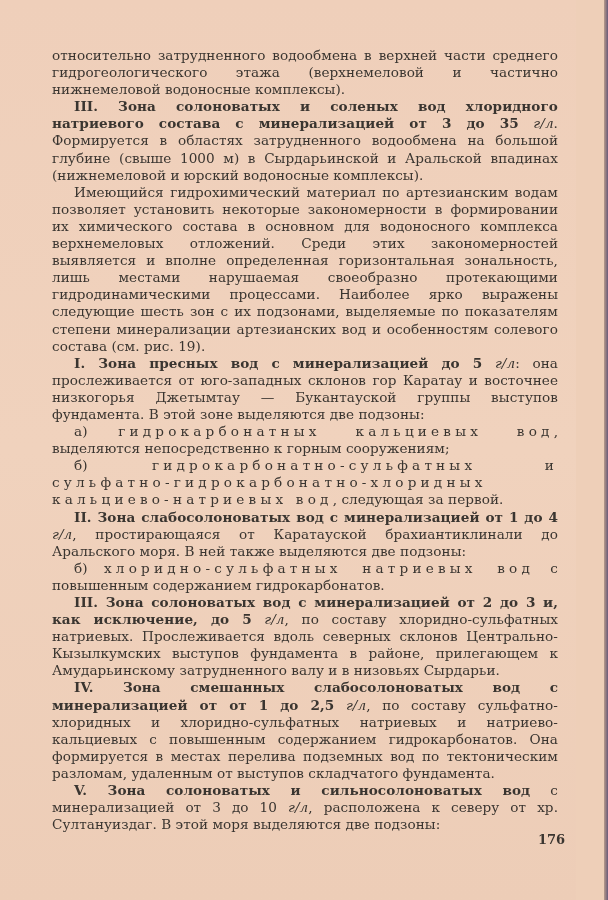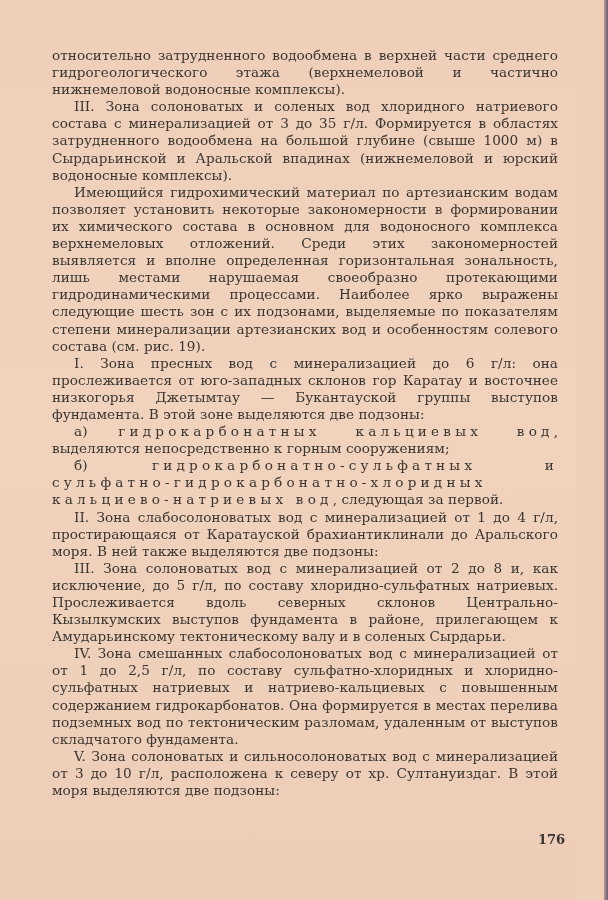--- a/index.html
+++ b/index.html
@@ -16,39 +16,40 @@
     }
     .edge { position: absolute; right: 0; top: 0; width: 4px; height: 900px;
       background: linear-gradient(90deg, #b79a8a, #6a5a78); }
     .text {
       position: absolute; left: 52px; top: 47px; width: 506px;
       font-size: 13.6px; line-height: 17.1px; text-align: justify;
       letter-spacing: 0.05px;
     }
     .text p { margin: 0; text-indent: 0; }
     .text p.ind { text-indent: 22px; }
-    .b { font-weight: normal; }
-    .i { }
+    .b { font-weight: bold; }
+    .i { font-style: italic; }
     .sp { letter-spacing: 4.2px; }
     .pageno {
       position: absolute; left: 538px; top: 832px; font-size: 13px;
       font-weight: bold;
     }
   </style>
 </head>
 <body>
 
 <div class="page">
   <div class="text">
     <p>относительно затрудненного водообмена в верхней части среднего гидрогеологического этажа (верхнемеловой и частично нижнемеловой водоносные комплексы).</p>
     <p class="ind"><span class="b">III. Зона солоноватых и соленых вод хлоридного натриевого состава с минерализацией от 3 до 35</span> <span class="i">г/л</span><span>. Формируется в областях затрудненного водообмена на большой глубине (свыше 1000 м) в Сырдарьинской и Аральской впадинах (нижнемеловой и юрский водоносные комплексы).</span></p>
     <p class="ind">Имеющийся гидрохимический материал по артезианским водам позволяет установить некоторые закономерности в формировании их химического состава в основном для водоносного комплекса верхнемеловых отложений. Среди этих закономерностей выявляется и вполне определенная горизонтальная зональность, лишь местами нарушаемая своеобразно протекающими гидродинамическими процессами. Наиболее ярко выражены следующие шесть зон с их подзонами, выделяемые по показателям степени минерализации артезианских вод и особенностям солевого состава (см. рис. 19).</p>
-    <p class="ind"><span class="b">I. Зона пресных вод с минерализацией до 6</span> <span class="i">г/л</span><span>: она прослеживается от юго-западных склонов гор Каратау и восточнее низкогорья Джетымтау — Букантауской группы выступов фундамента. В этой зоне выделяются две подзоны:</span></p>
+    <p class="ind"><span class="b">I. Зона пресных вод с минерализацией до 5</span> <span class="i">г/л</span><span>: она прослеживается от юго-западных склонов гор Каратау и восточнее низкогорья Джетымтау — Букантауской группы выступов фундамента. В этой зоне выделяются две подзоны:</span></p>
     <p class="ind"><span>а)</span> <span class="sp">гидрокарбонатных кальциевых вод</span><span>, выделяются непосредственно к горным сооружениям;</span></p>
     <p class="ind"><span>б)</span> <span class="sp">гидрокарбонатно-сульфатных и сульфатно-гидрокарбонатно-хлоридных кальциево-натриевых вод</span><span>, следующая за первой.</span></p>
     <p class="ind"><span class="b">II. Зона слабосолоноватых вод с минерализацией от 1 до 4</span> <span class="i">г/л</span><span>, простирающаяся от Каратауской брахиантиклинали до Аральского моря. В ней также выделяются две подзоны:</span></p>
-    <p class="ind"><span class="b">III. Зона солоноватых вод с минерализацией от 2 до 8 и, как исключение, до 5</span> <span class="i">г/л</span><span>, по составу хлоридно-сульфатных натриевых. Прослеживается вдоль северных склонов Центрально-Кызылкумских выступов фундамента в районе, прилегающем к Амударьинскому тектоническому валу и в соленых Сырдарьи.</span></p>
+    <p class="ind"><span>б)</span> <span class="sp">хлоридно-сульфатных натриевых вод</span><span> с повышенным содержанием гидрокарбонатов.</span></p>
+    <p class="ind"><span class="b">III. Зона солоноватых вод с минерализацией от 2 до 3 и, как исключение, до 5</span> <span class="i">г/л</span><span>, по составу хлоридно-сульфатных натриевых. Прослеживается вдоль северных склонов Центрально-Кызылкумских выступов фундамента в районе, прилегающем к Амударьинскому затрудненного валу и в низовьях Сырдарьи.</span></p>
     <p class="ind"><span class="b">IV. Зона смешанных слабосолоноватых вод с минерализацией от от 1 до 2,5</span> <span class="i">г/л</span><span>, по составу сульфатно-хлоридных и хлоридно-сульфатных натриевых и натриево-кальциевых с повышенным содержанием гидрокарбонатов. Она формируется в местах перелива подземных вод по тектоническим разломам, удаленным от выступов складчатого фундамента.</span></p>
     <p class="ind"><span class="b">V. Зона солоноватых и сильносолоноватых вод</span><span> с минерализацией от 3 до 10 </span><span class="i">г/л</span><span>, расположена к северу от хр. Султануиздаг. В этой моря выделяются две подзоны:</span></p>
   </div>
   <div class="pageno">176</div>
 </div>
 <div class="edge"></div>
 
 </body></html>

